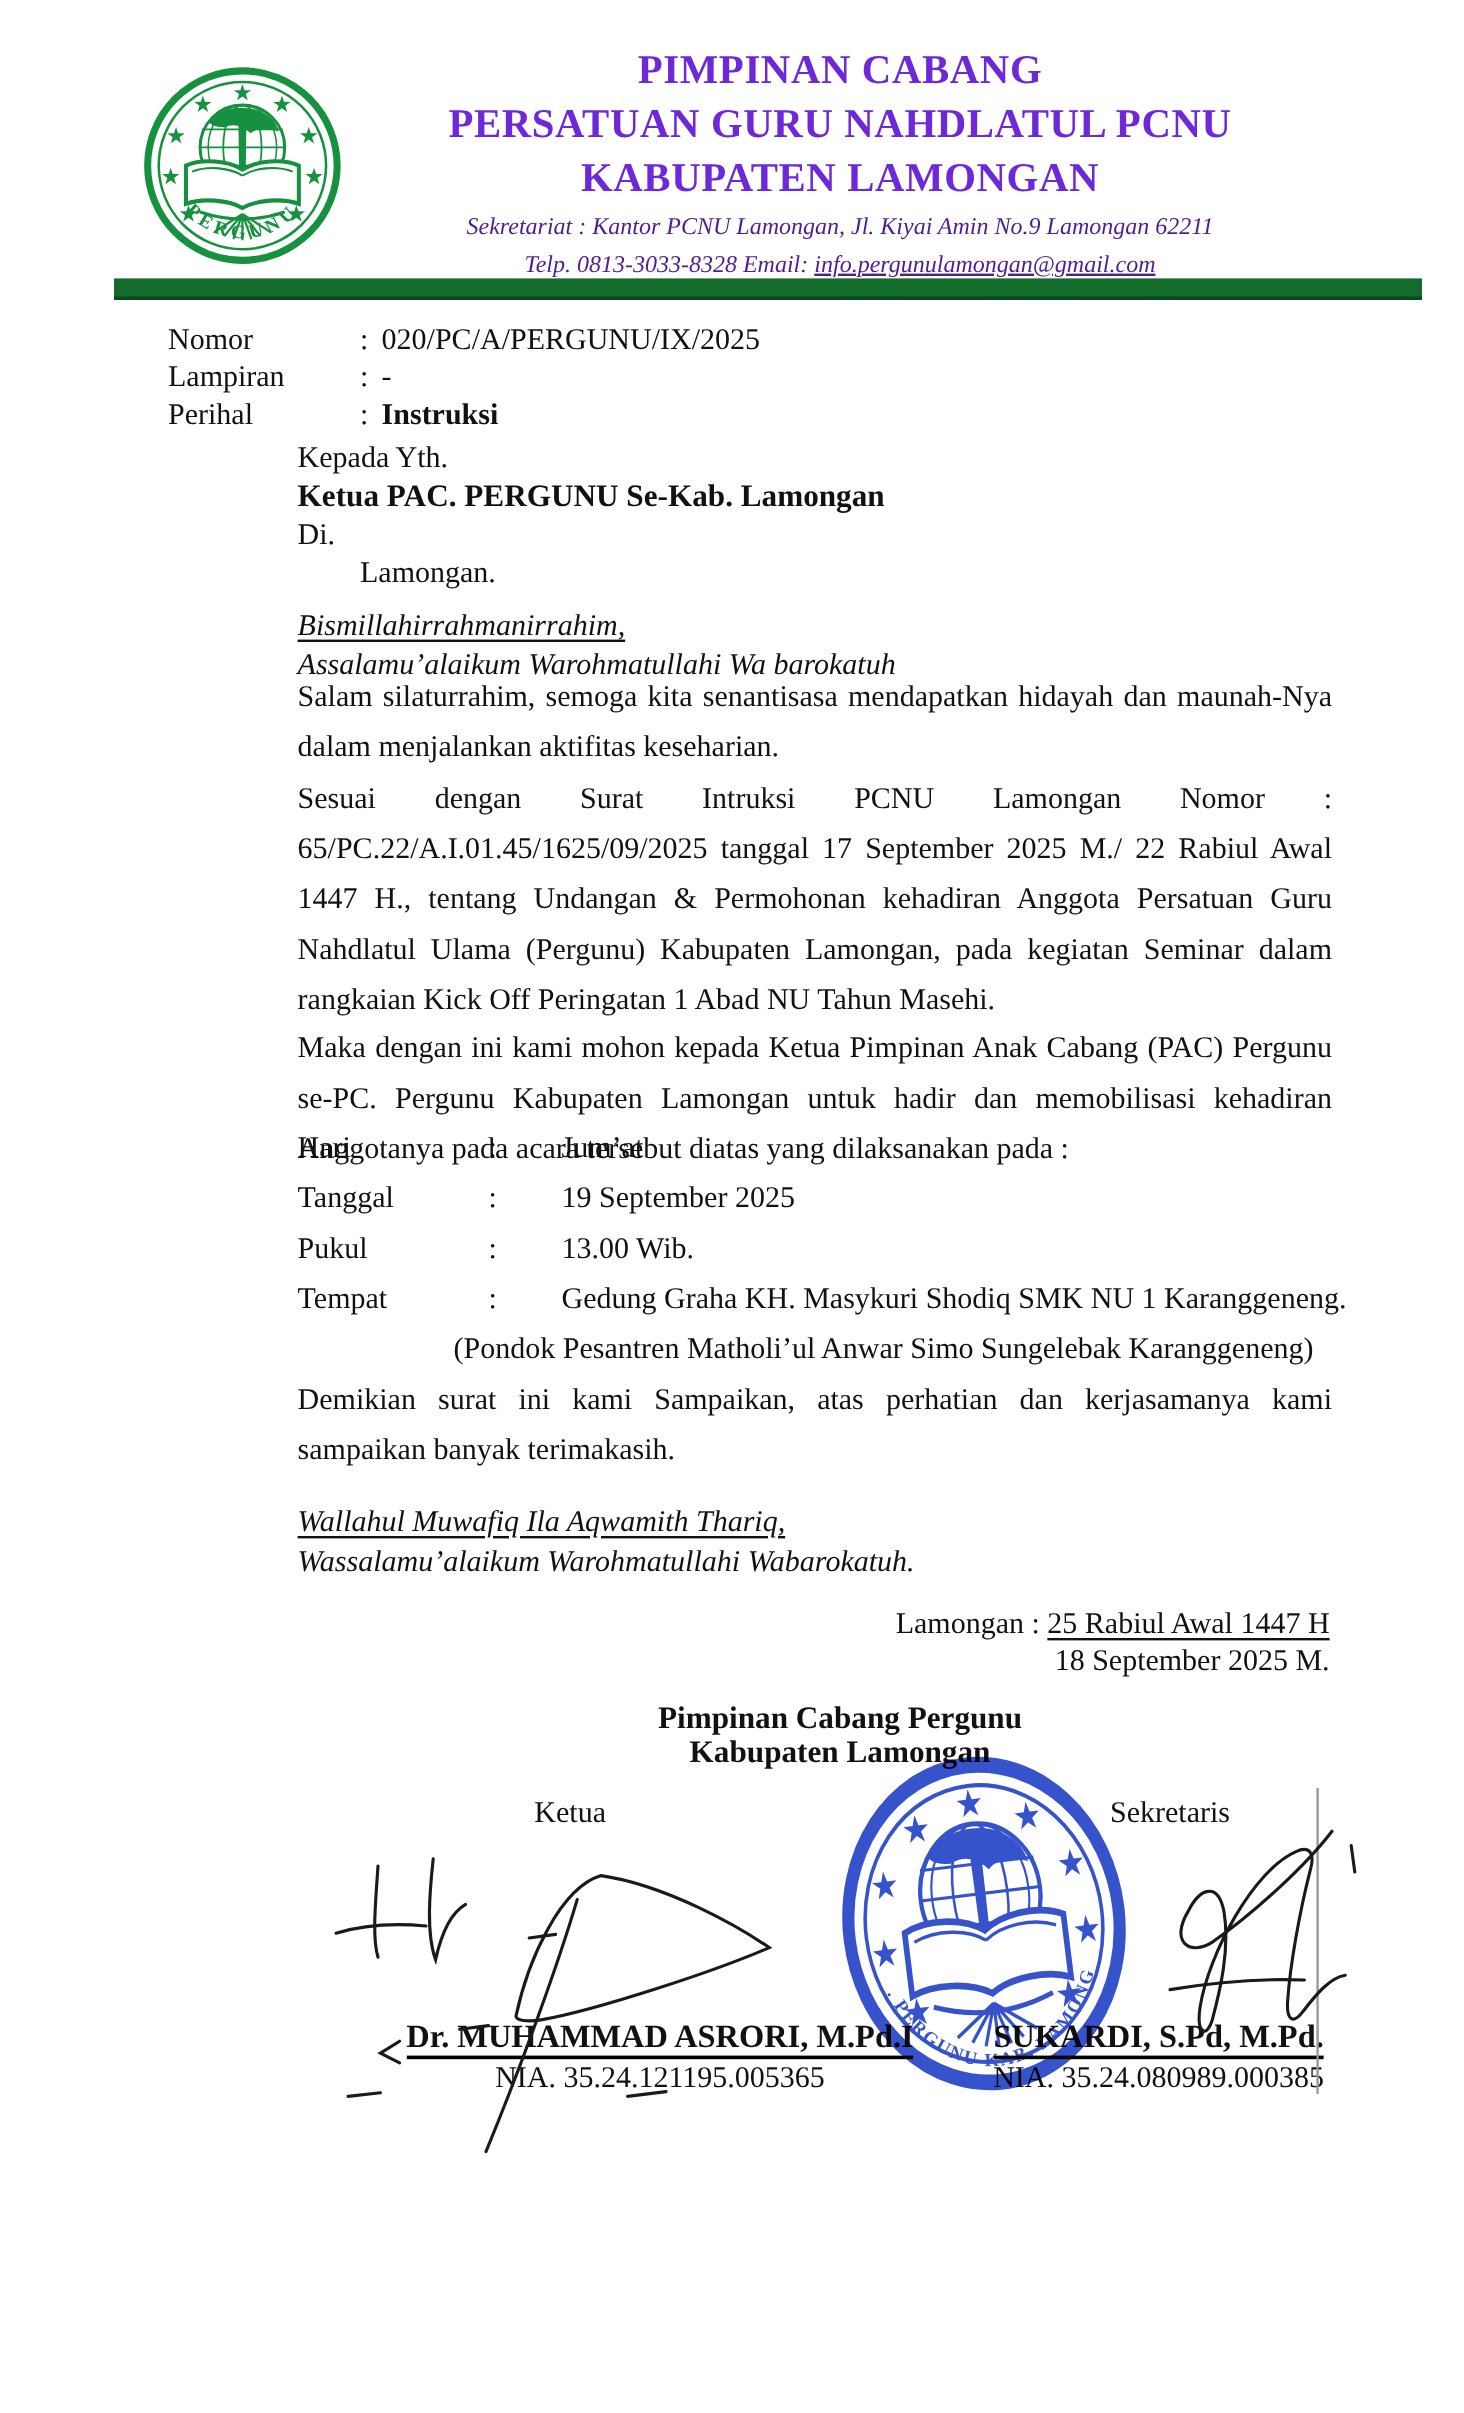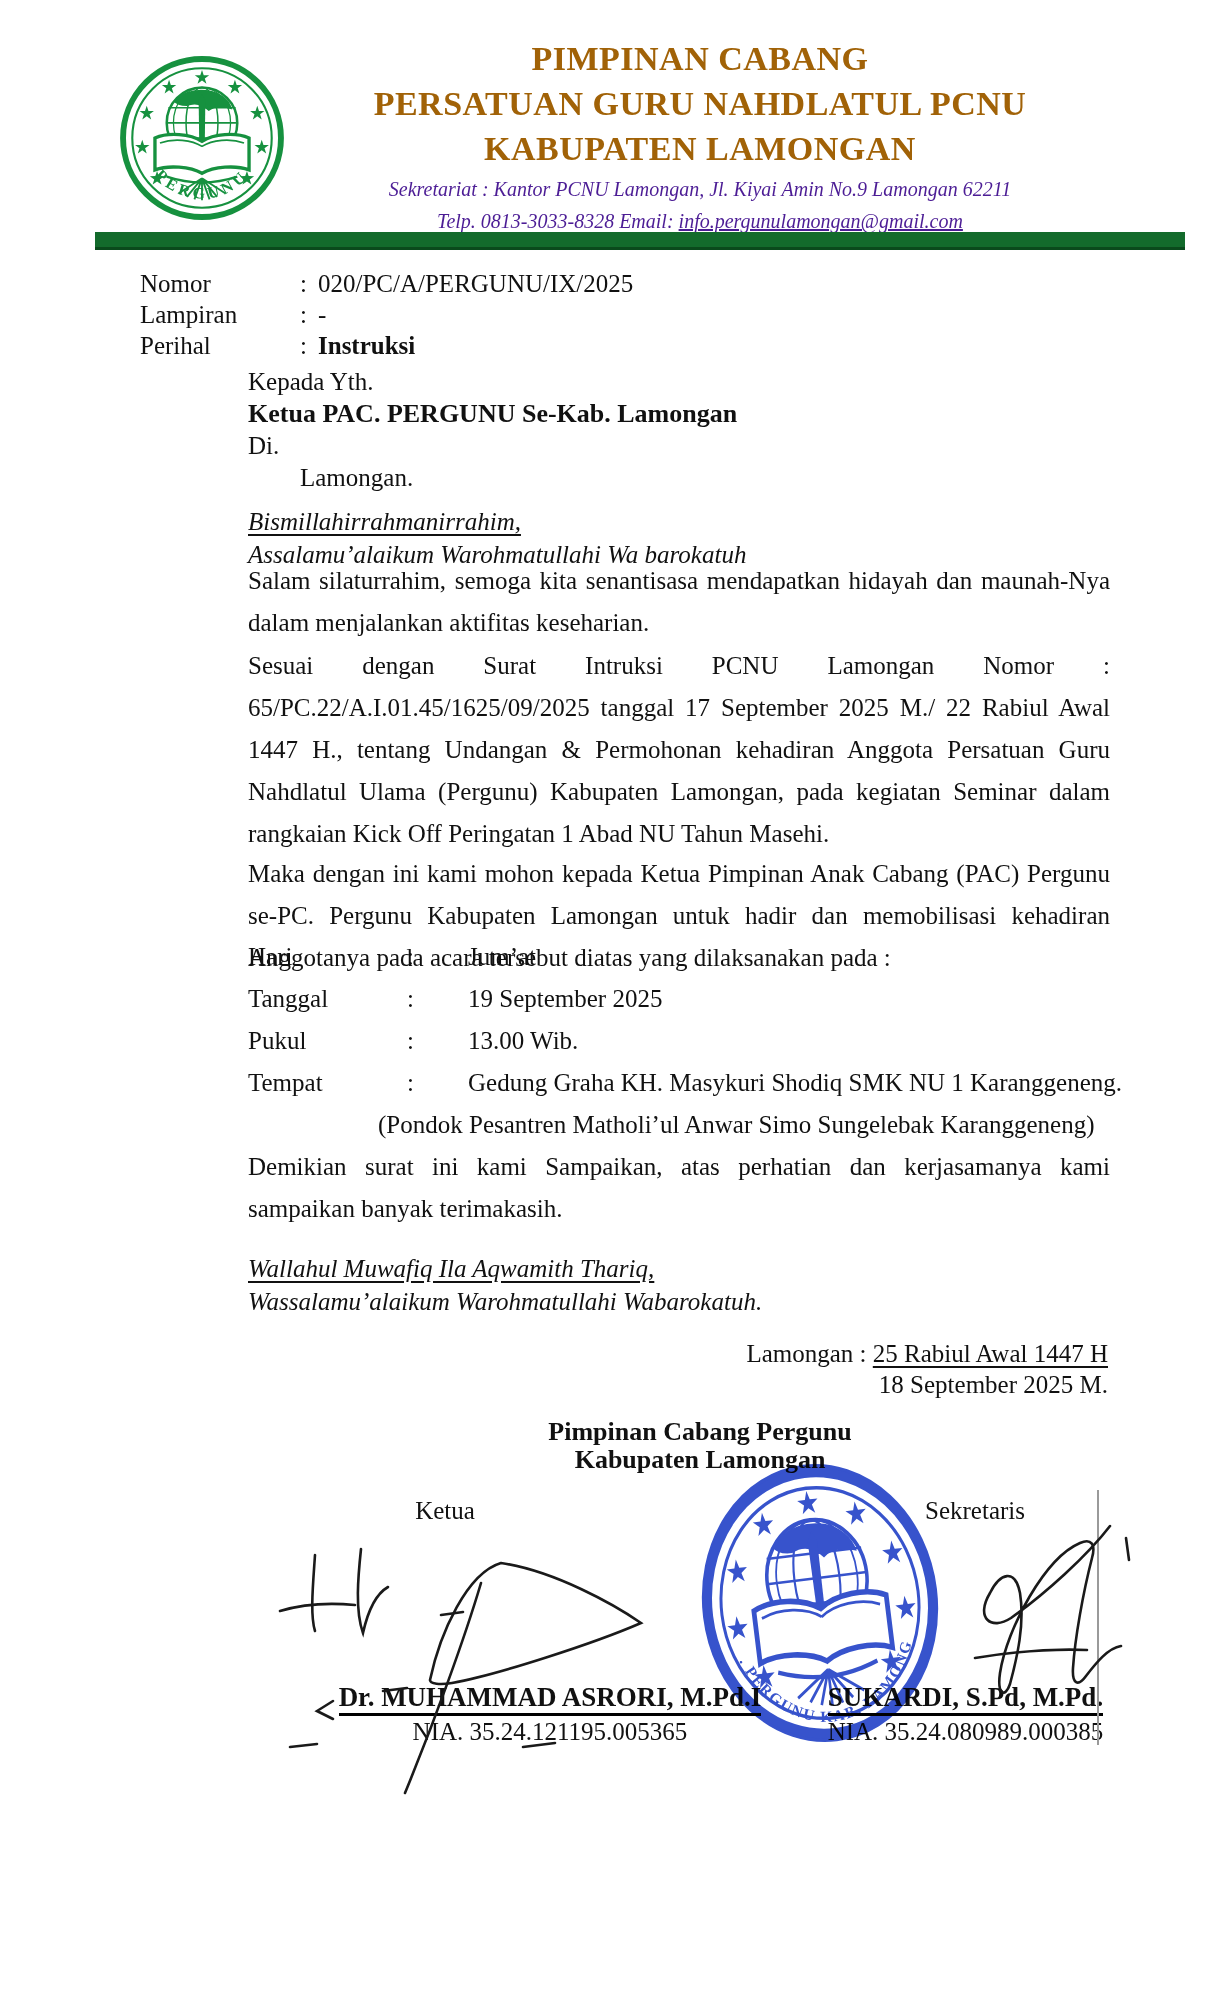--- a/index.html
+++ b/index.html
@@ -3,21 +3,21 @@
 <meta charset="utf-8">
 <style>
   html,body{margin:0;padding:0;}
   body{background:#ffffff;width:1220px;height:2011px;position:relative;
        font-family:"Liberation Serif","DejaVu Serif",serif;color:#111;}
   .page{position:absolute;inset:0;width:1220px;height:2011px;background:#fff;overflow:hidden;}
 
   
   .logo{position:absolute;left:118px;top:46px;width:168px;height:184px;color:#16913F;}
   .head-text{position:absolute;left:255px;top:36px;width:890px;text-align:center;}
-  .head-title{color:#a16207;font-weight:bold;font-size:34px;line-height:45px;letter-spacing:.5px;}
+  .head-title{color:#6d28d9;font-weight:bold;font-size:34px;line-height:45px;letter-spacing:.5px;}
   .head-sub{font-style:italic;font-size:20px;line-height:27px;color:#4c1d95;margin-top:5px;}
   .head-sub .email{text-decoration:underline;}
   .green-bar{position:absolute;left:95px;top:232px;width:1090px;height:15px;
              background:#136B2C;border-bottom:3px solid #0A4A1C;}
 
   
   .meta{position:absolute;left:140px;top:268px;font-size:25px;line-height:31px;}
   .meta-row{display:flex;align-items:flex-end;}
   .meta-label{width:160px;}
   .meta-sep{width:18px;}
@@ -49,21 +49,21 @@
   .doa{position:absolute;left:248px;top:1252px;font-size:25px;line-height:33px;font-style:italic;}
 
   
   .dateline{position:absolute;left:700px;top:1338px;width:408px;text-align:right;
             font-size:25px;line-height:31px;}
   .dateline .hijri{text-decoration:underline;text-underline-offset:4px;}
 
   
   .sig-org{position:absolute;left:450px;top:1418px;width:500px;text-align:center;
            font-weight:bold;font-size:26px;line-height:28px;}
-  .role-left{position:absolute;left:385px;top:1497px;width:120px;text-align:center;font-size:25px;}
+  .role-left{position:absolute;left:385px;top:1497px;width:120px;text-align:right;font-size:25px;}
   .role-right{position:absolute;left:905px;top:1497px;width:140px;text-align:center;font-size:25px;}
   .name-left{position:absolute;left:300px;top:1682px;width:500px;text-align:center;}
   .name-right{position:absolute;left:818px;top:1682px;width:295px;text-align:center;}
   .sig-name{font-weight:bold;font-size:27px;border-bottom:3px solid #000;padding-bottom:1px;}
   .sig-nia{font-size:25px;margin-top:5px;}
 
   .stamp{position:absolute;left:701px;top:1462px;width:238px;height:282px;color:#2746C8;
          opacity:.93;mix-blend-mode:multiply;z-index:2;}
   .sig-svg{position:absolute;z-index:3;}
   #sig-ketua{left:255px;top:1515px;width:430px;height:300px;}

